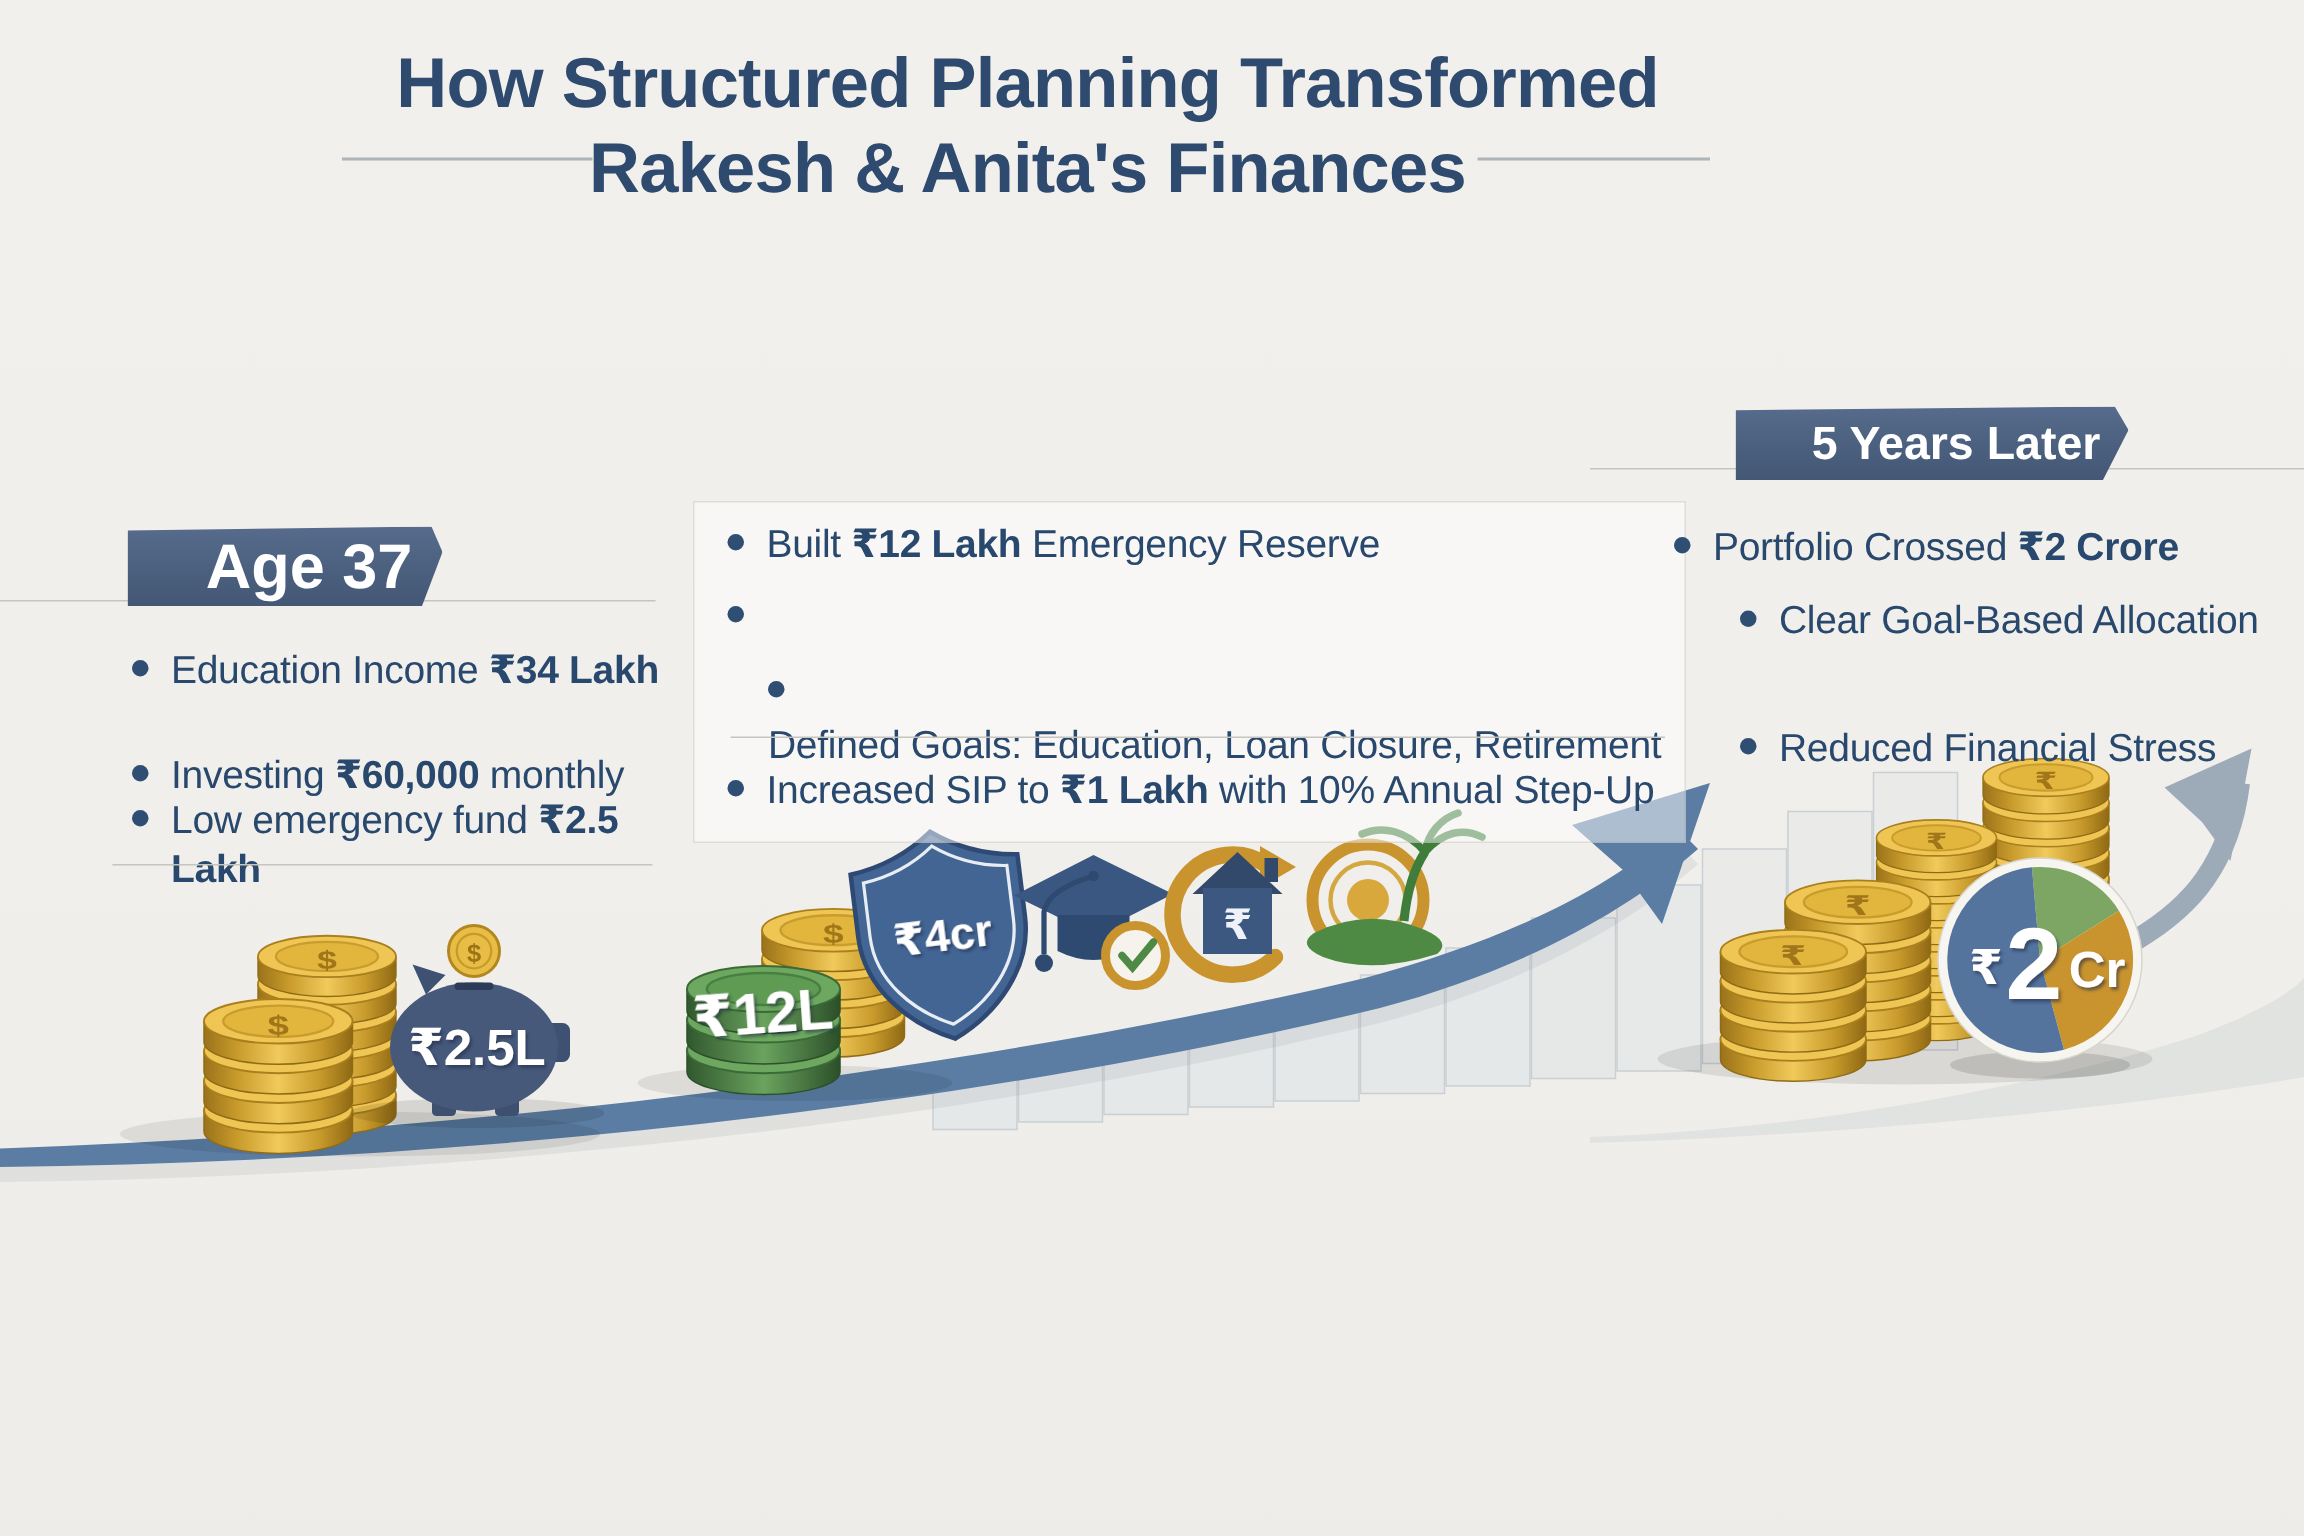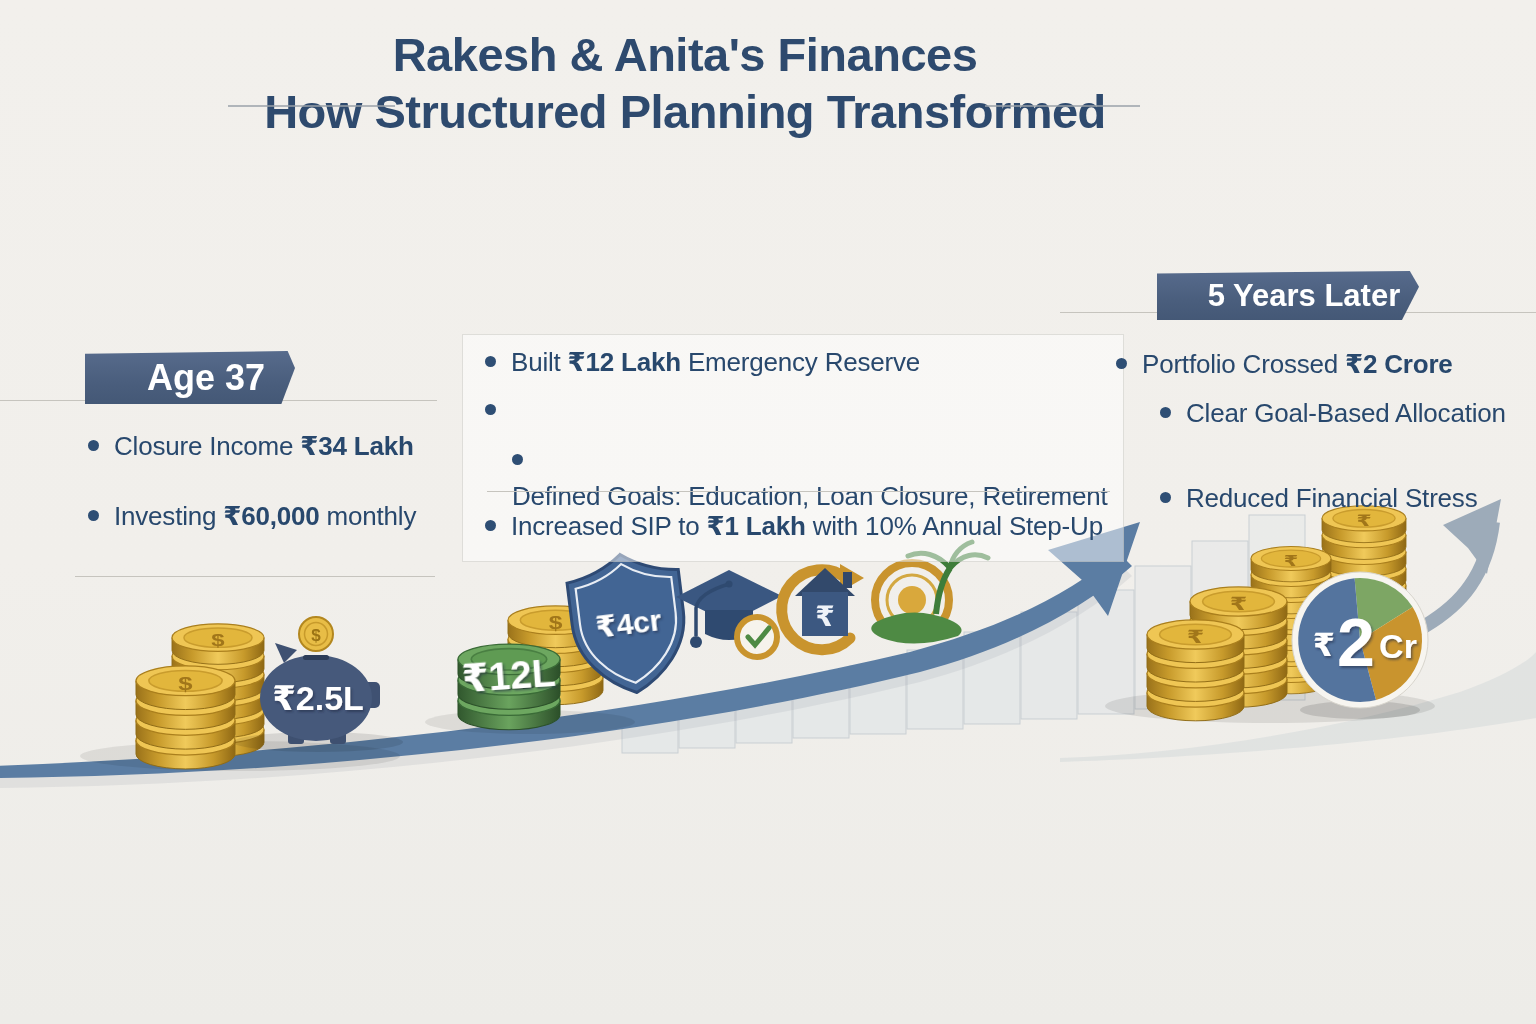--- a/index.html
+++ b/index.html
@@ -20,21 +20,21 @@
   
   .badge{
     position:absolute;display:flex;align-items:center;justify-content:center;
     background:linear-gradient(180deg,#576b8c 0%,#4a5e7d 60%,#44587:6 100%);
     background:linear-gradient(180deg,#576b8c 0%,#4a5e7d 60%,#445876 100%);
     color:#fff;font-weight:700;
     clip-path:polygon(0 5%,96.5% 0,100% 32%,93.5% 100%,0 100%);
     box-shadow:0 4px 6px rgba(40,50,70,.28);
     padding-left:32px;
   }
-  .badge.age{left:85px;top:351px;width:178px;height:53px;font-size:36px;}
+  .badge.age{left:85px;top:351px;width:178px;height:53px;font-size:42px;}
   .badge.years{left:1157px;top:271px;width:230px;height:49px;font-size:31px;}
 
   
   .row{position:absolute;display:flex;gap:15px;align-items:flex-start;
        color:#28486d;font-size:26px;line-height:1.25;letter-spacing:-0.2px;}
   .row .dot{width:11px;height:11px;border-radius:50%;background:#2e4e74;margin-top:10px;flex:none;}
   .row b{font-weight:700;}
   .panel{position:absolute;left:462px;top:334px;width:660px;height:226px;
          background:rgba(255,255,255,.5);border:1px solid rgba(155,155,145,.28);}
   .divider{position:absolute;height:1px;background:#c6c4be;}
@@ -243,40 +243,44 @@
       <path d="M1360,640 L1376,699.9 A62,62 0 1 1 1354.6,578.2 Z" fill="#54749e"></path>
       <g filter="url(#ds)">
         <text class="lbl" x="1324" y="656" text-anchor="middle" font-size="32">₹</text>
         <text class="lbl" x="1356" y="666" text-anchor="middle" font-size="68">2</text>
         <text class="lbl" x="1398" y="658" text-anchor="middle" font-size="34">Cr</text>
       </g>
     </g>
   </svg>
 
   <div class="title">
+    <div>How Structured Planning Transformed</div>
     <div>Rakesh &amp; Anita's Finances</div>
-    <div>How Structured Planning Transformed</div>
   </div>
   <div class="hline" style="left:228px;top:105px;width:167px;"></div>
   <div class="hline" style="left:985px;top:105px;width:155px;"></div>
 
   <div class="panel"></div>
 
   <div class="divider" style="left:0;top:400px;width:437px;"></div>
   <div class="badge age">Age 37</div>
   <div class="divider" style="left:1060px;top:312px;width:476px;"></div>
   <div class="badge years">5 Years Later</div>
 
   <div class="row" style="left:88px;top:430px;width:390px;">
     <span class="dot"></span>
-    <span><span>Closure Income </span><b>₹34 Lakh</b><span></span></span>
+    <span><span>Education Income </span><b>₹34 Lakh</b><span></span></span>
   </div>
   <div class="row" style="left:88px;top:480px;width:390px;margin-top:20px;">
     <span class="dot"></span>
     <span><span>Investing </span><b>₹60,000</b><span> monthly</span></span>
+  </div>
+  <div class="row" style="left:88px;top:530px;width:390px;">
+    <span class="dot"></span>
+    <span><span>Low emergency fund </span><b>₹2.5 Lakh</b><span></span></span>
   </div>
   <div class="divider" style="left:75px;top:576px;width:360px;"></div>
 
   <div class="row" style="left:485px;top:346px;width:640px;">
     <span class="dot"></span>
     <span><span>Built </span><b>₹12 Lakh</b><span> Emergency Reserve</span></span>
   </div>
   <div class="row" style="left:485px;top:394px;width:640px;">
     <span class="dot"></span>
   </div>

